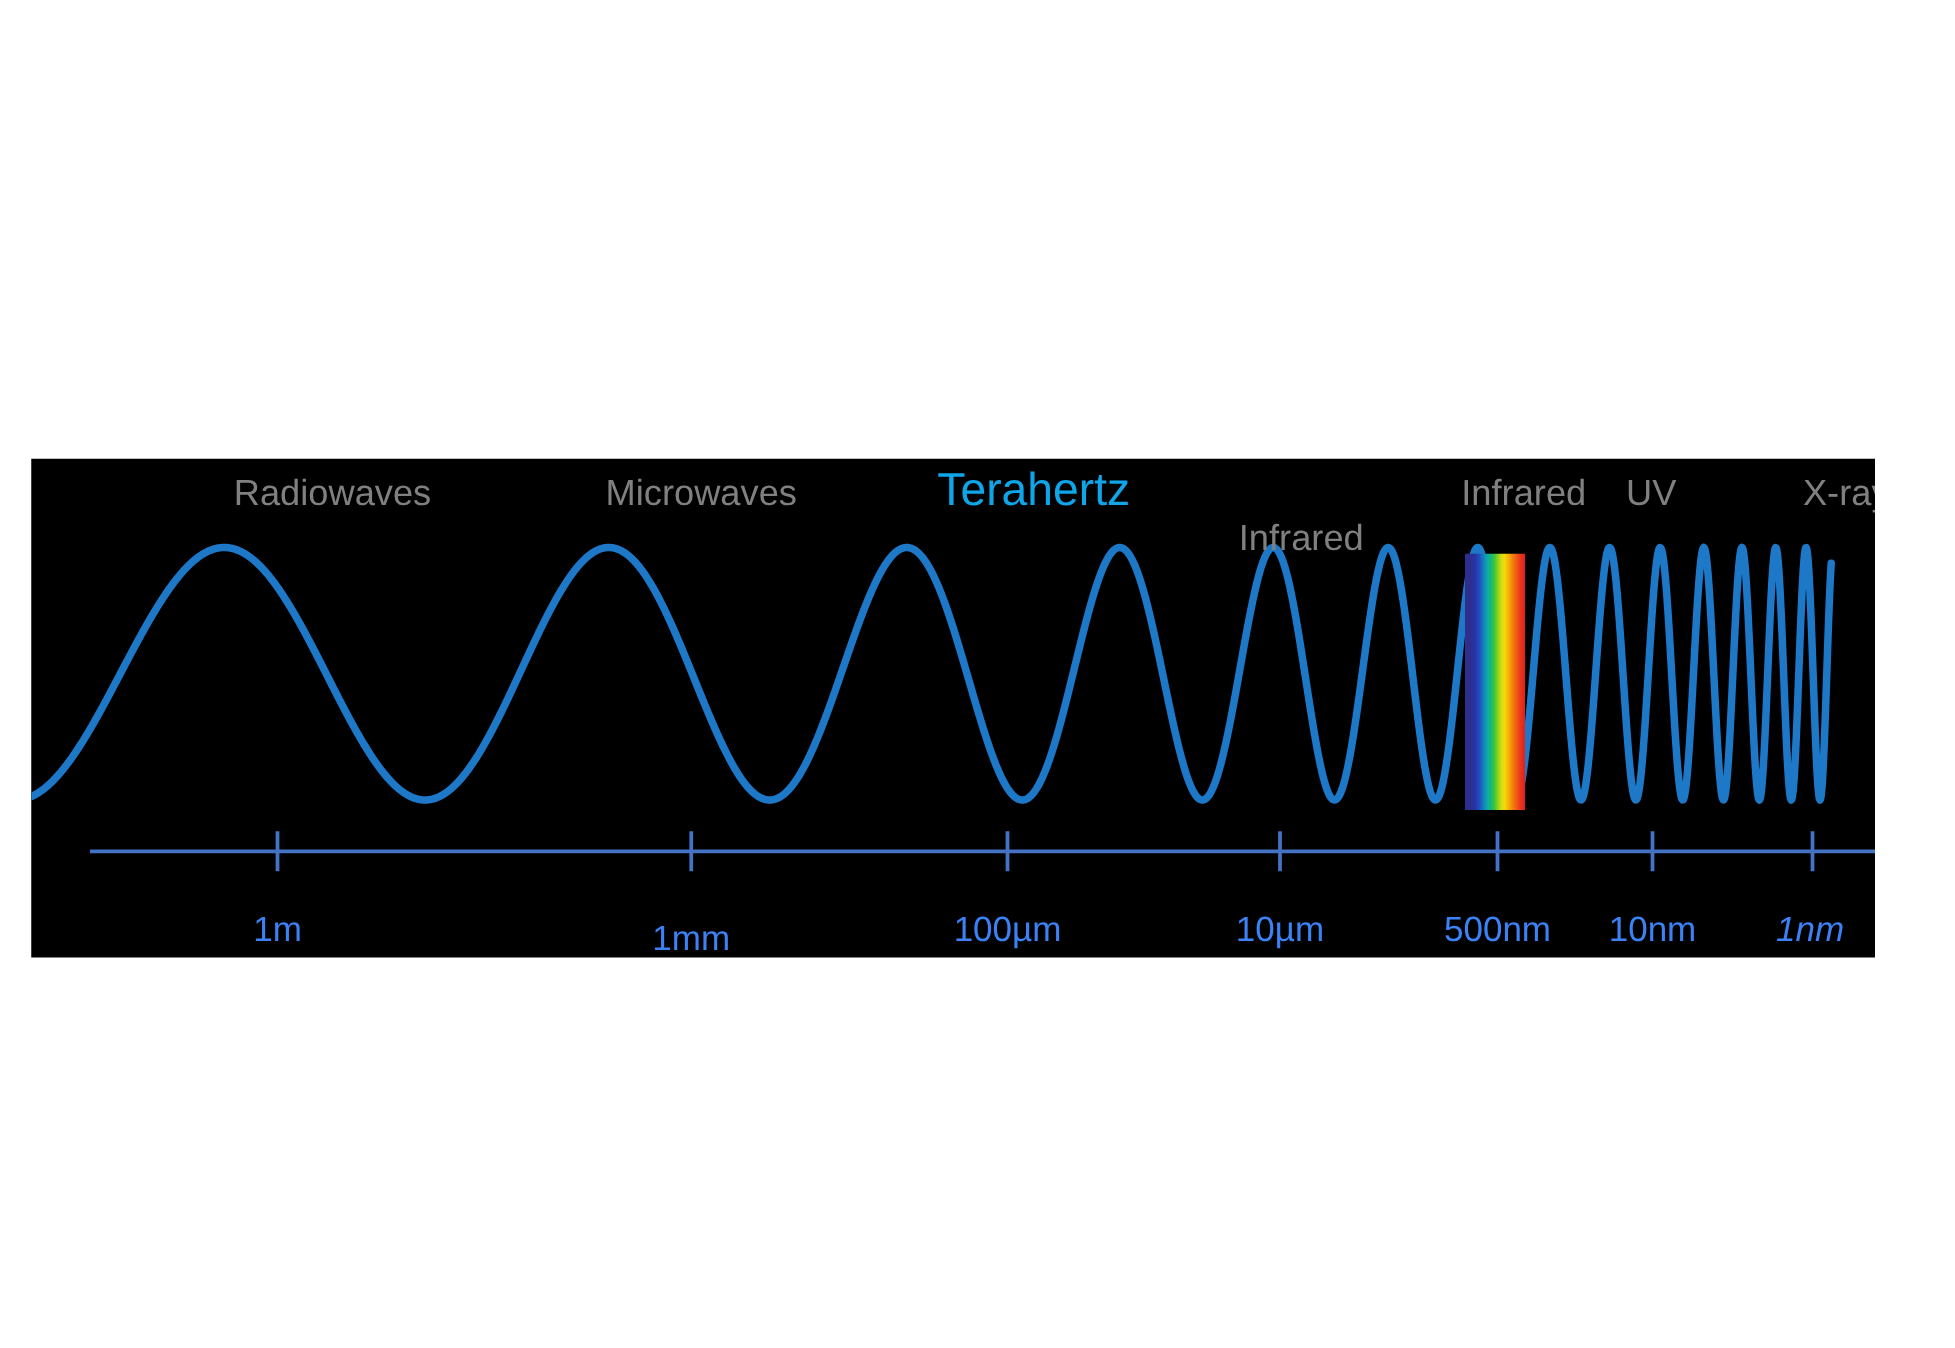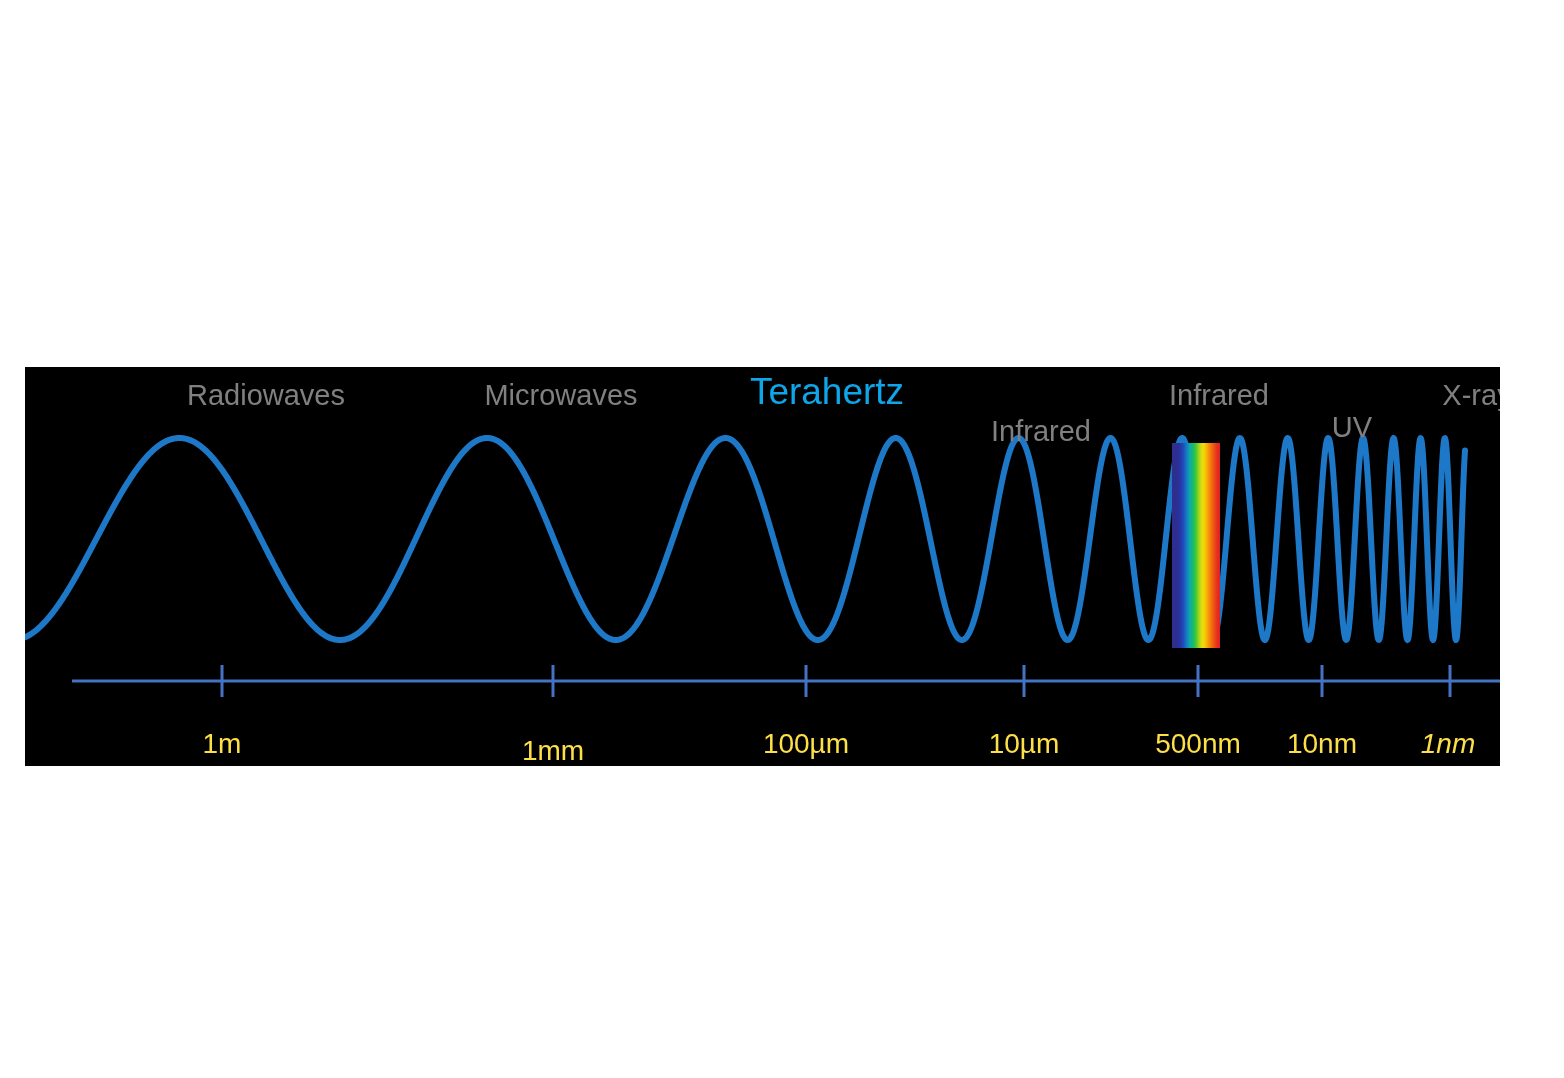--- a/index.html
+++ b/index.html
@@ -38,21 +38,21 @@
     white-space: nowrap;
     letter-spacing: 0px;
     line-height: 1;
   }
   .band-label.highlight {
     color: #0ea5e9;
     font-size: 37px;
   }
   .tick-label {
     position: absolute;
-    color: #fde047;
+    color: #3b82f6;
     font-size: 28px;
     white-space: nowrap;
     line-height: 1;
   }
   svg.overlay {
     position: absolute;
     left: 0;
     top: 0;
     width: 1475px;
     height: 399px;
@@ -103,21 +103,21 @@
           <line x1="1297" x2="1297" y1="298" y2="330" stroke="#4472c4" stroke-width="3"></line>
           <line x1="1425" x2="1425" y1="298" y2="330" stroke="#4472c4" stroke-width="3"></line>
         </g>
     </svg>
 
     <div class="band-label" style="left:241px; top:14px; transform:translateX(-50%);">Radiowaves</div>
     <div class="band-label" style="left:536px; top:14px; transform:translateX(-50%);">Microwaves</div>
     <div class="band-label highlight" style="left:802px; top:6px; transform:translateX(-50%);">Terahertz</div>
     <div class="band-label" style="left:1016px; top:14px; transform:translateX(-50%);margin-top:36px;">Infrared</div>
     <div class="band-label" style="left:1194px; top:14px; transform:translateX(-50%);">Infrared</div>
-    <div class="band-label" style="left:1327px; top:14px; transform:translateX(-50%);margin-top:32px;">UV</div>
+    <div class="band-label" style="left:1296px; top:14px; transform:translateX(-50%);">UV</div>
     <div class="band-label" style="left:1452px; top:14px; transform:translateX(-50%);">X-ray</div>
 
     <div class="tick-label" style="left:197px; top:363px; transform:translateX(-50%);">1m</div>
     <div class="tick-label" style="left:528px; top:370px; transform:translateX(-50%);">1mm</div>
     <div class="tick-label" style="left:781px; top:363px; transform:translateX(-50%);">100µm</div>
     <div class="tick-label" style="left:999px; top:363px; transform:translateX(-50%);">10µm</div>
     <div class="tick-label" style="left:1173px; top:363px; transform:translateX(-50%);">500nm</div>
     <div class="tick-label" style="left:1297px; top:363px; transform:translateX(-50%);">10nm</div>
     <div class="tick-label" style="left:1423px; top:363px; transform:translateX(-50%);font-style:italic;">1nm</div>
 

